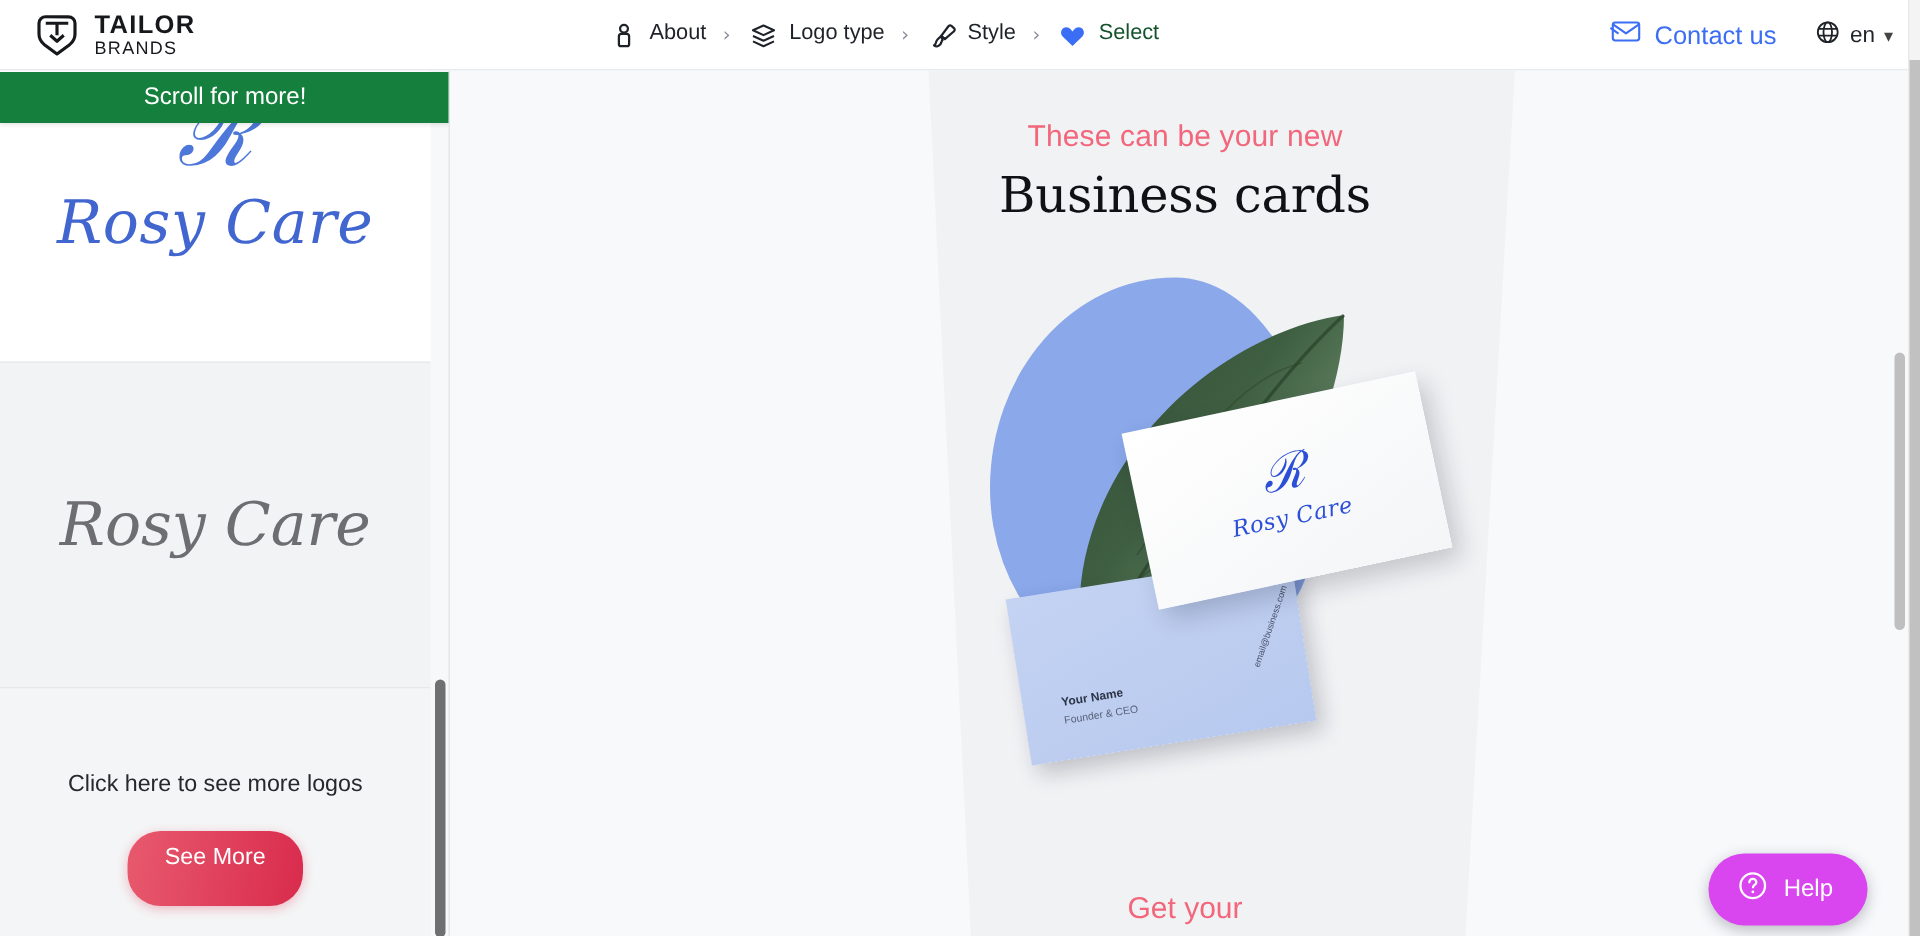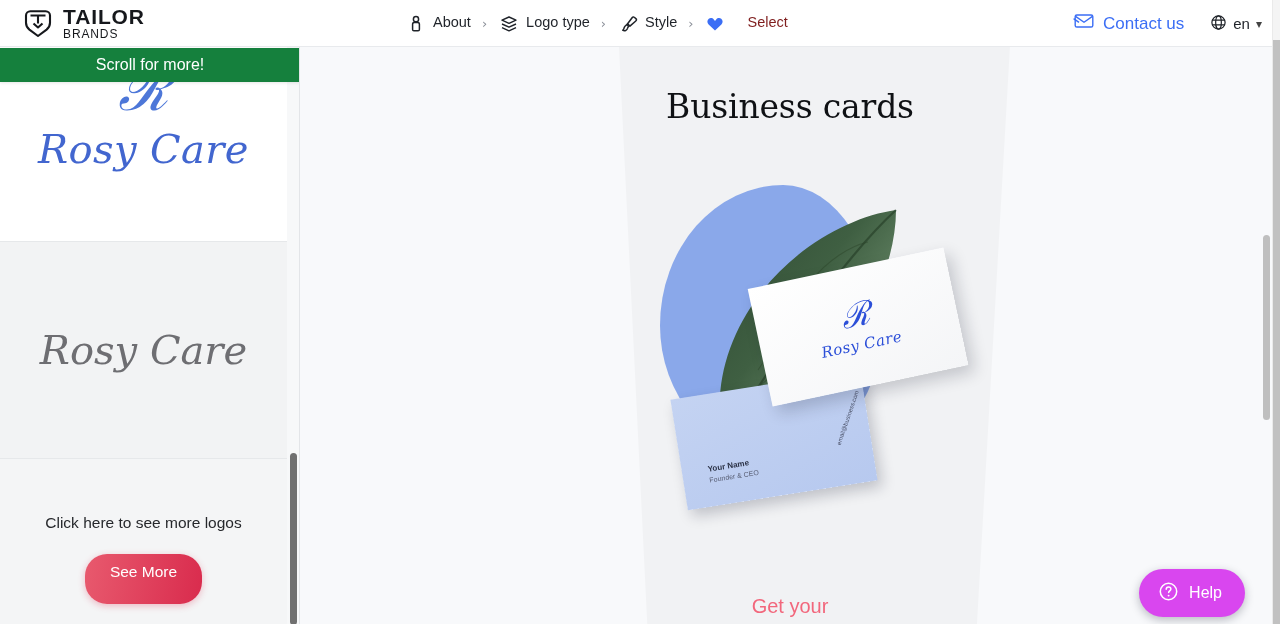--- a/index.html
+++ b/index.html
@@ -24,41 +24,41 @@
     margin-left: 22px;
   }
   .brand-mark { width: 32px; height: 32px; flex: 0 0 32px; }
   .brand-words {
     display: flex; flex-direction: column;
     line-height: 1.02;
     font-weight: 700;
     letter-spacing: .055em;
     color: #16181c;
   }
-  .brand-words .l1 { font-size: 21px; }
+  .brand-words .l1 { font-size: 17px; }
   .brand-words .l2 { font-size: 12px; font-weight: 400; }
 
   .nav {
     position: absolute; left: 406px; top: 0;
     height: 47px;
     display: flex; align-items: center;
   }
   .nav-step {
     display: flex; align-items: flex-start; gap: 7px;
     color: #1f2329;
     font-size: 14.5px;
   }
   .nav-step .ico { width: 20px; height: 20px; display: block; }
   .nav-sep {
     color: #8a8f98; font-size: 13px;
     margin: 0 12px 0 11px;
     font-family: "DejaVu Sans", sans-serif;
   }
   .nav-step.current { color: #3b6ef5; }
-  .nav-step.current .lbl { color: #7f1d1d; margin-left: 15px; }
+  .nav-step.current .lbl { color: #14532d; }
 
   .topright {
     position: absolute; right: 18px; top: 0;
     height: 47px; display: flex; align-items: center; gap: 26px;
   }
   .contact {
     display: flex; align-items: center; gap: 8px;
     color: #3b6ef5; font-size: 17px;
   }
   .lang {
@@ -378,20 +378,21 @@
 
 <div class="sb-scrollbar">
   <div class="sb-thumb"></div>
 </div>
 
 <div class="stage">
 
   <div class="slant-panel"></div>
 
   <div class="head-wrap">
+    <div class="head-kicker">These can be your new</div>
     <div class="head-title">Business cards</div>
   </div>
 
   <div class="mockup">
     <div class="blob"></div>
 
     <span class="leaf">
       <svg viewBox="0 0 200 305" width="200" height="305">
         <defs>
           <linearGradient id="lg" x1="0" y1="0" x2="1" y2="1">

